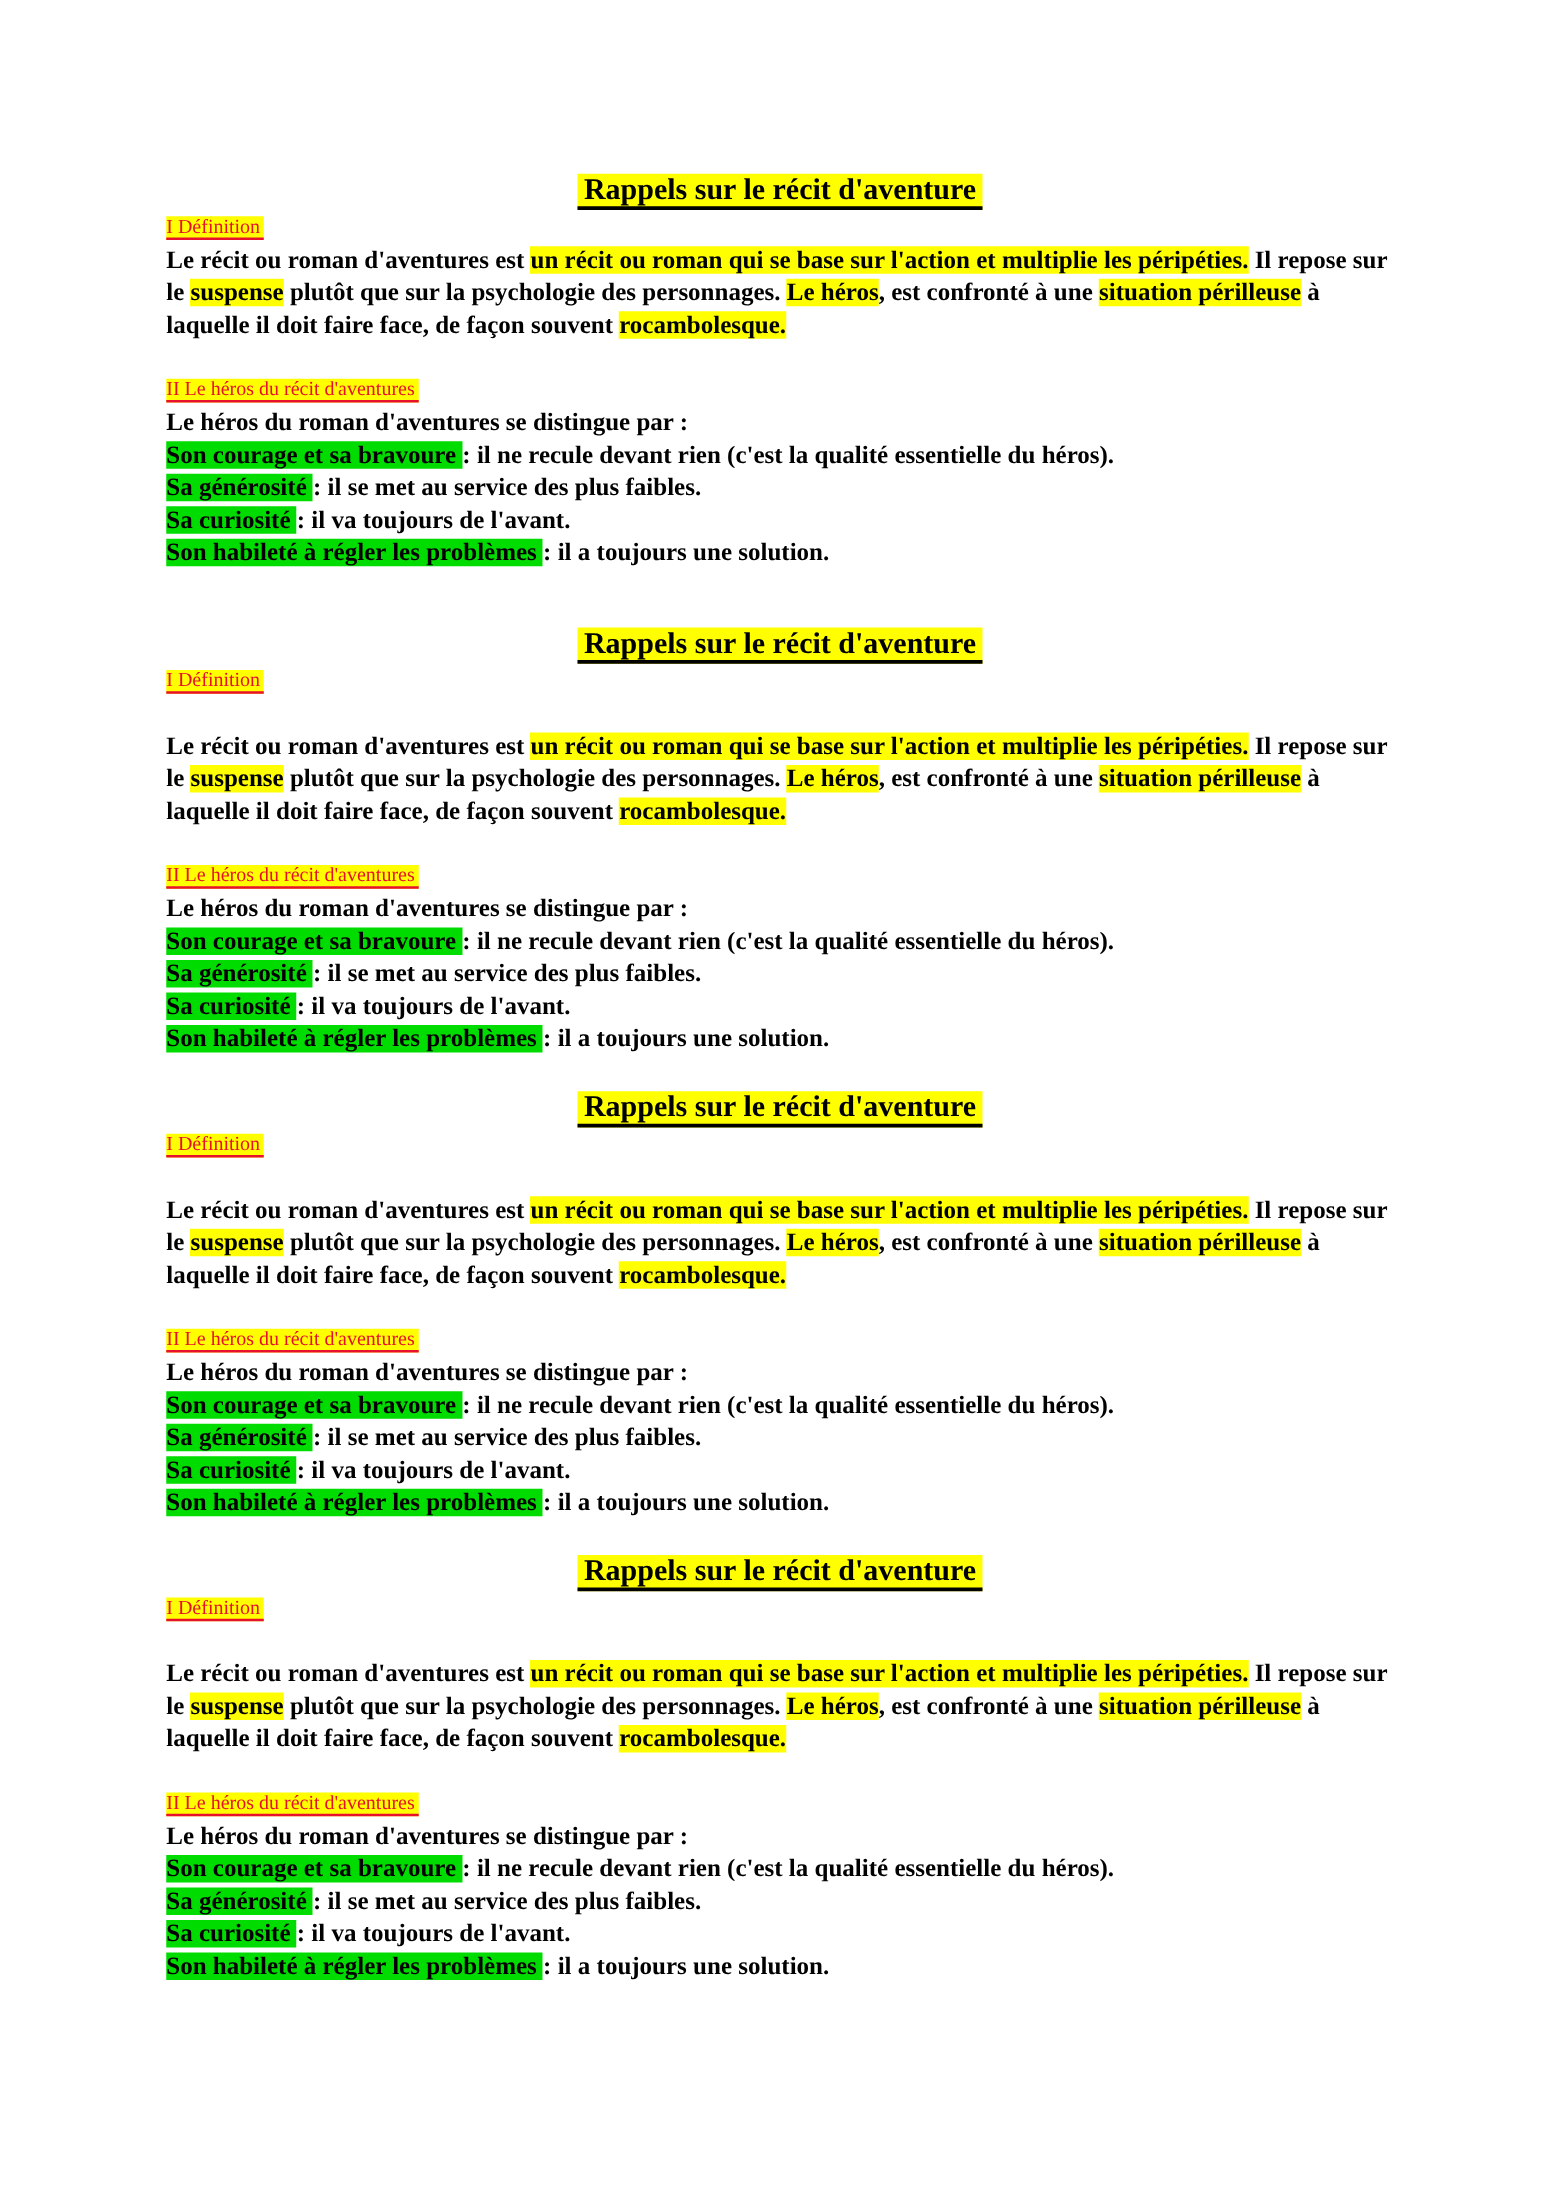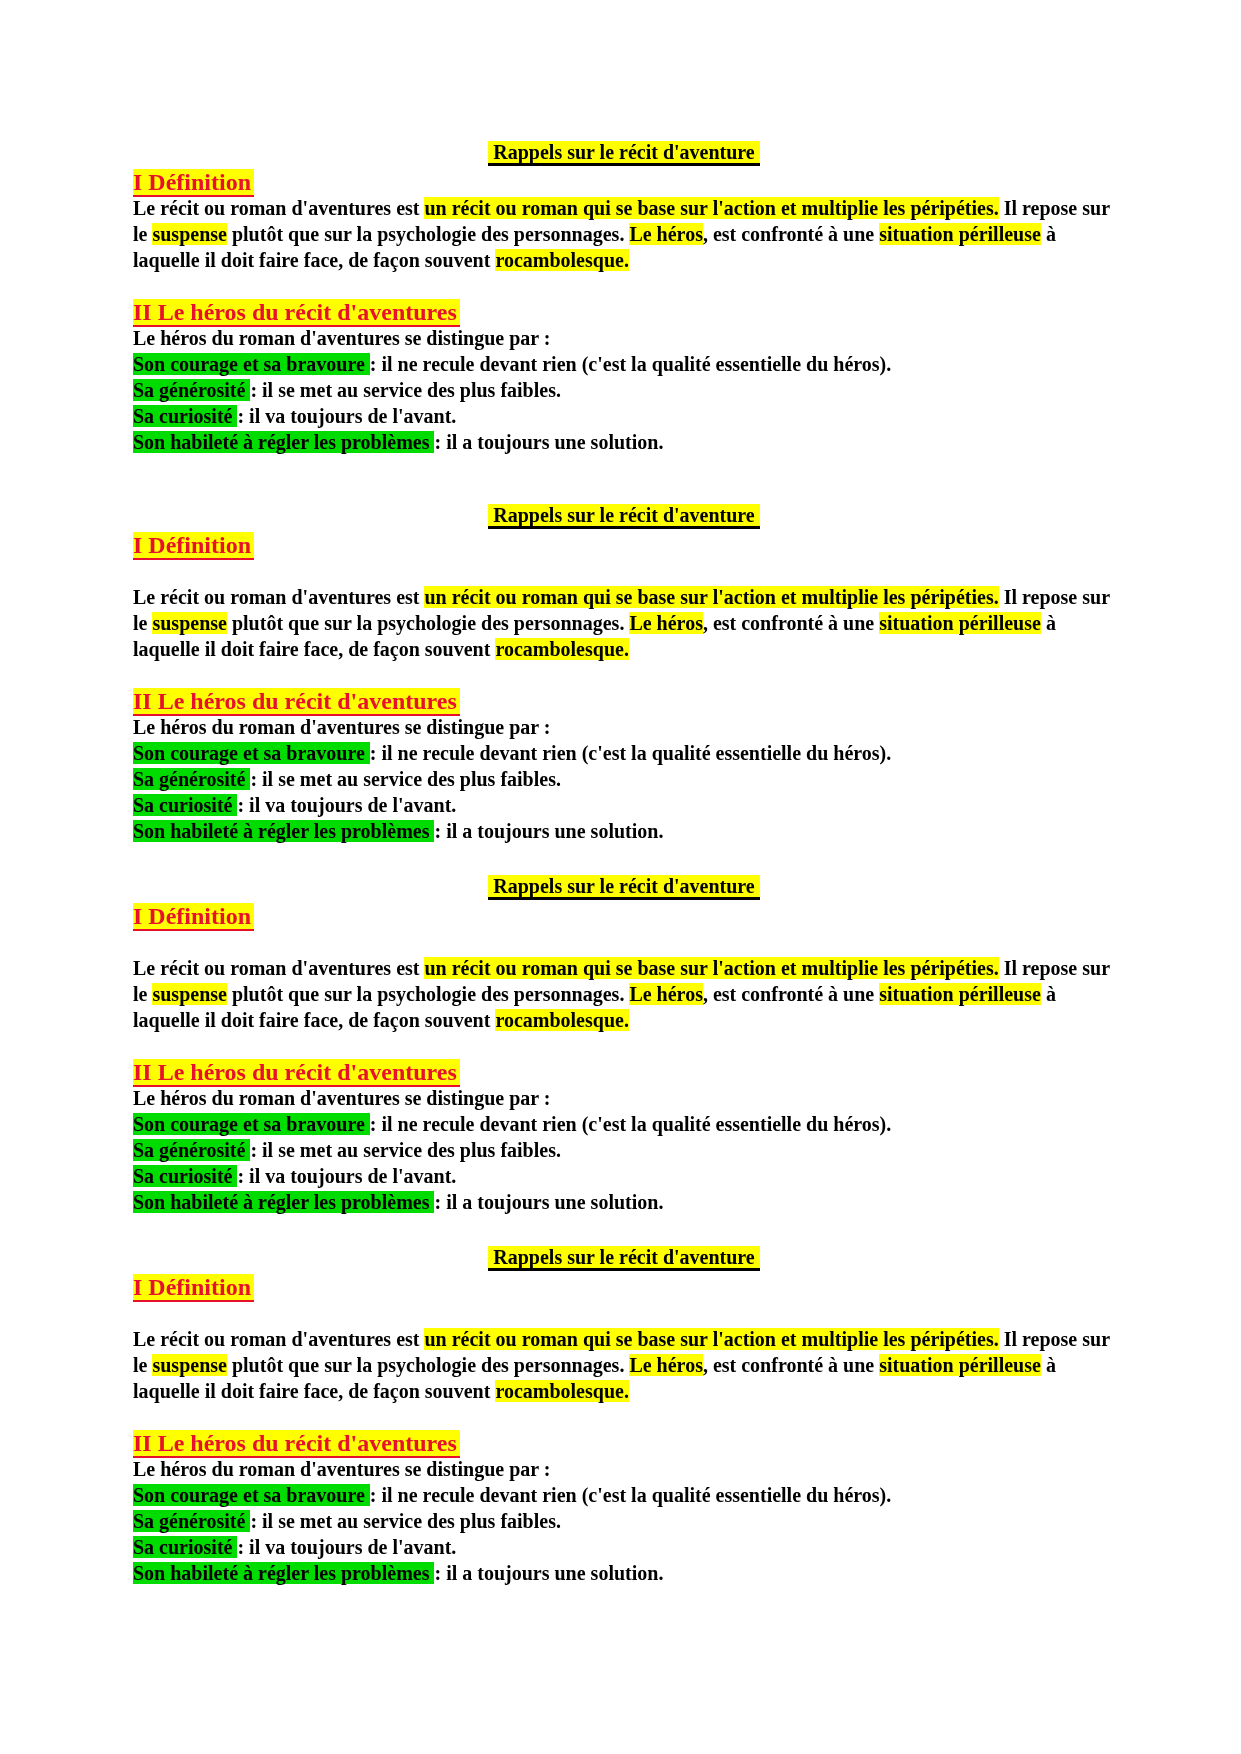--- a/index.html
+++ b/index.html
@@ -18,33 +18,33 @@
     font-family: "Liberation Serif", "DejaVu Serif", serif;
     color: #000000;
     font-size: 20px;
     line-height: 26px;
   }
   .section { margin: 0 0 26px 0; }
   .section.first { margin-bottom: 44px; }
 
   .sec-title {
     text-align: center;
-    font-size: 20px;
+    font-size: 24px;
     line-height: 33px;
     font-weight: bold;
     margin: 0;
   }
   .title-hl {
     background: var(--yellow, #ffff00);
     border-bottom: 3px solid #000000;
     padding: 0 5px;
   }
   .heading {
-    font-weight: bold;
-    font-size: 24px;
+    font-weight: normal;
+    font-size: 16px;
     line-height: 26px;
   }
   .heading-hl {
     background: var(--yellow, #ffff00);
     color: var(--red, #e8112d);
     border-bottom: 2px solid var(--red, #e8112d);
     padding-right: 3px;
   }
   .line { font-size: 20px; line-height: 26px; font-weight: bold; }
   .blank { height: 26px; }

